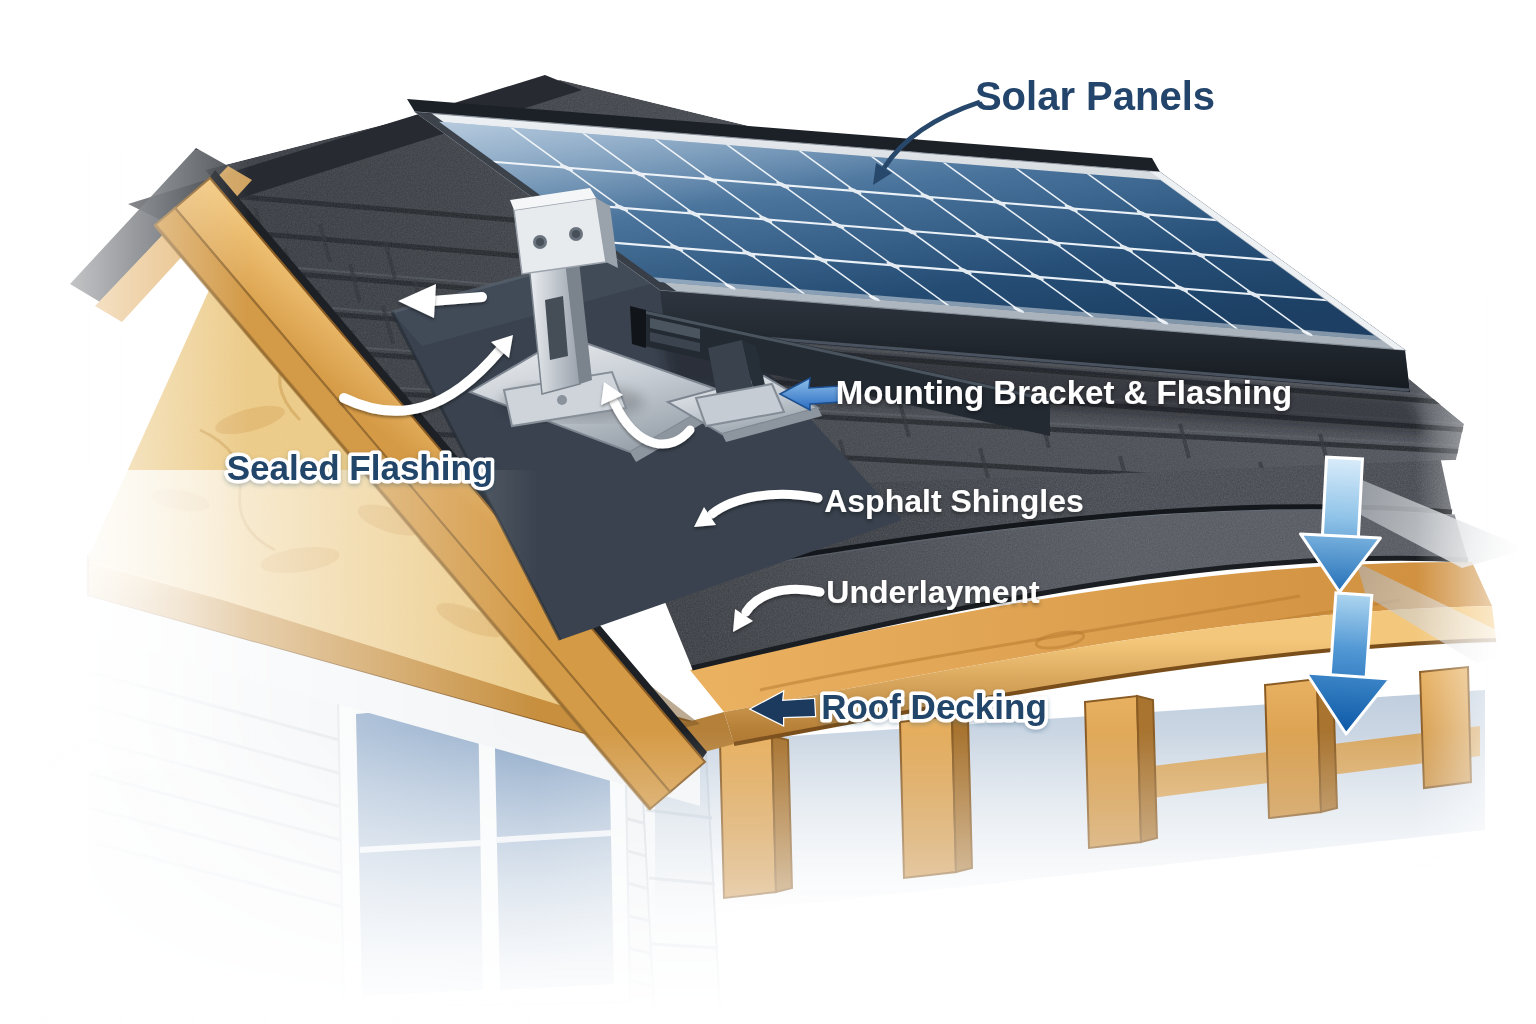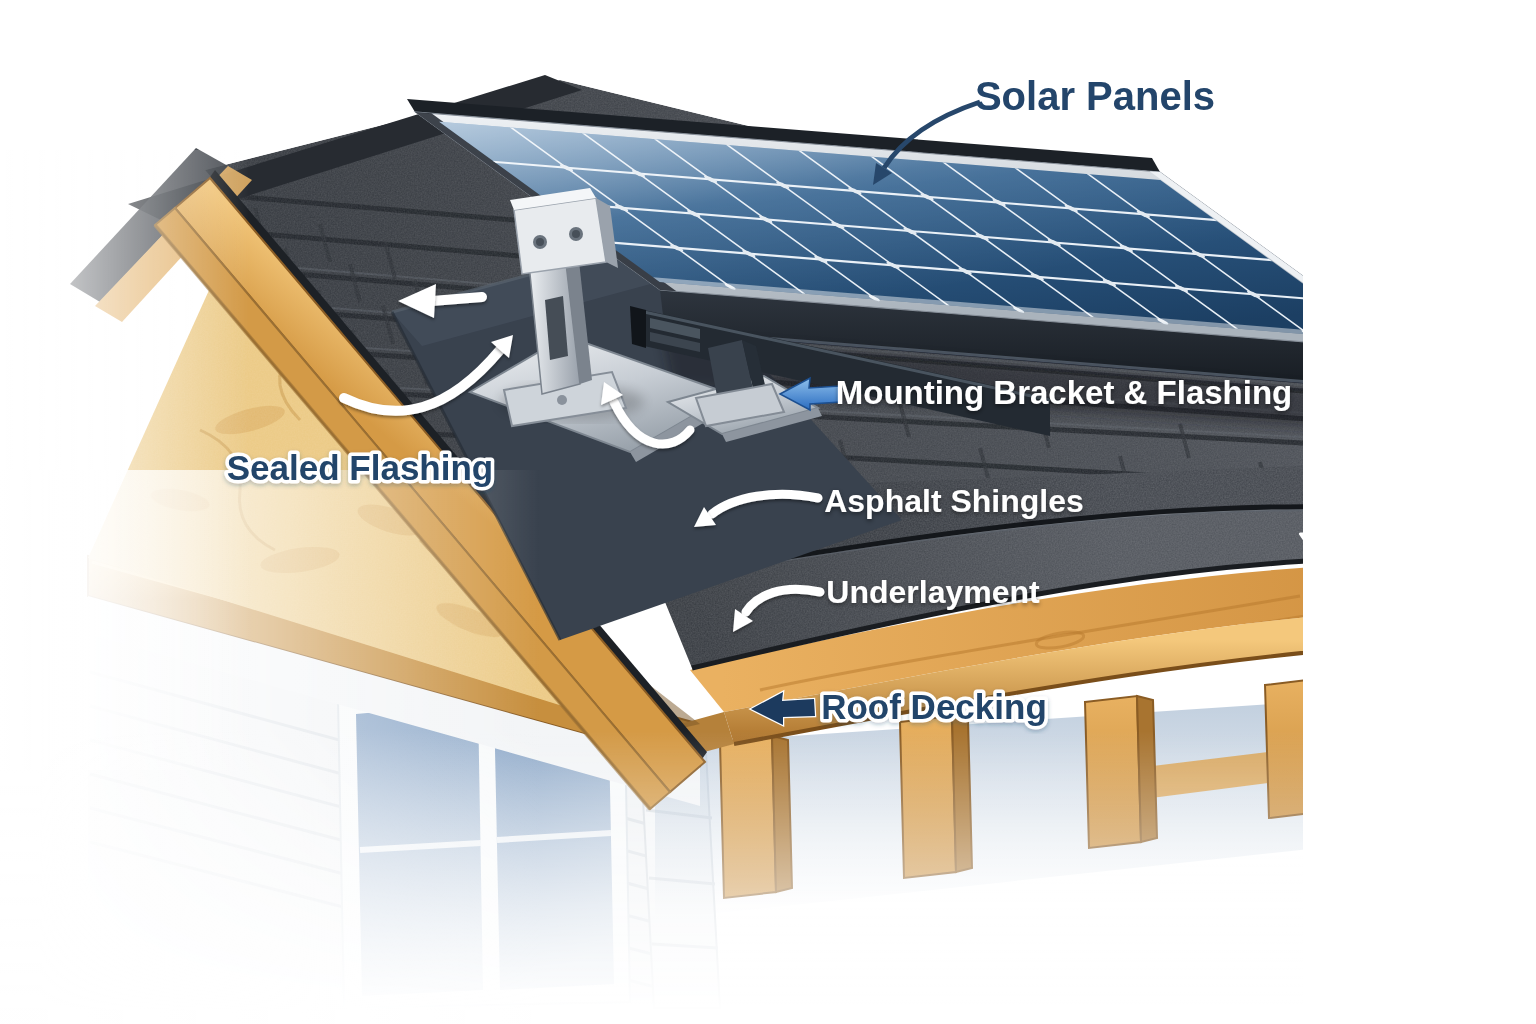--- a/index.html
+++ b/index.html
@@ -1,16 +1,16 @@
 <!DOCTYPE html>
 <html><head>
 <meta charset="utf-8">
 <style>
   html,body{margin:0;padding:0;background:#ffffff;}
-  .stage{position:relative;width:1303px;height:1024px;overflow:hidden;background:#737373;
+  .stage{position:relative;width:1536px;height:1024px;overflow:hidden;background:#737373;
          font-family:"Liberation Sans","DejaVu Sans",sans-serif;}
   svg{display:block;}
   .lbl{font-family:"Liberation Sans","DejaVu Sans",sans-serif;font-weight:700;}
   .lbl-outline{stroke:#ffffff;stroke-width:7px;paint-order:stroke;stroke-linejoin:round;}
 </style>
 </head>
 <body>
 
 <div class="stage">
 <svg width="1536" height="1024" viewBox="0 0 1536 1024">

